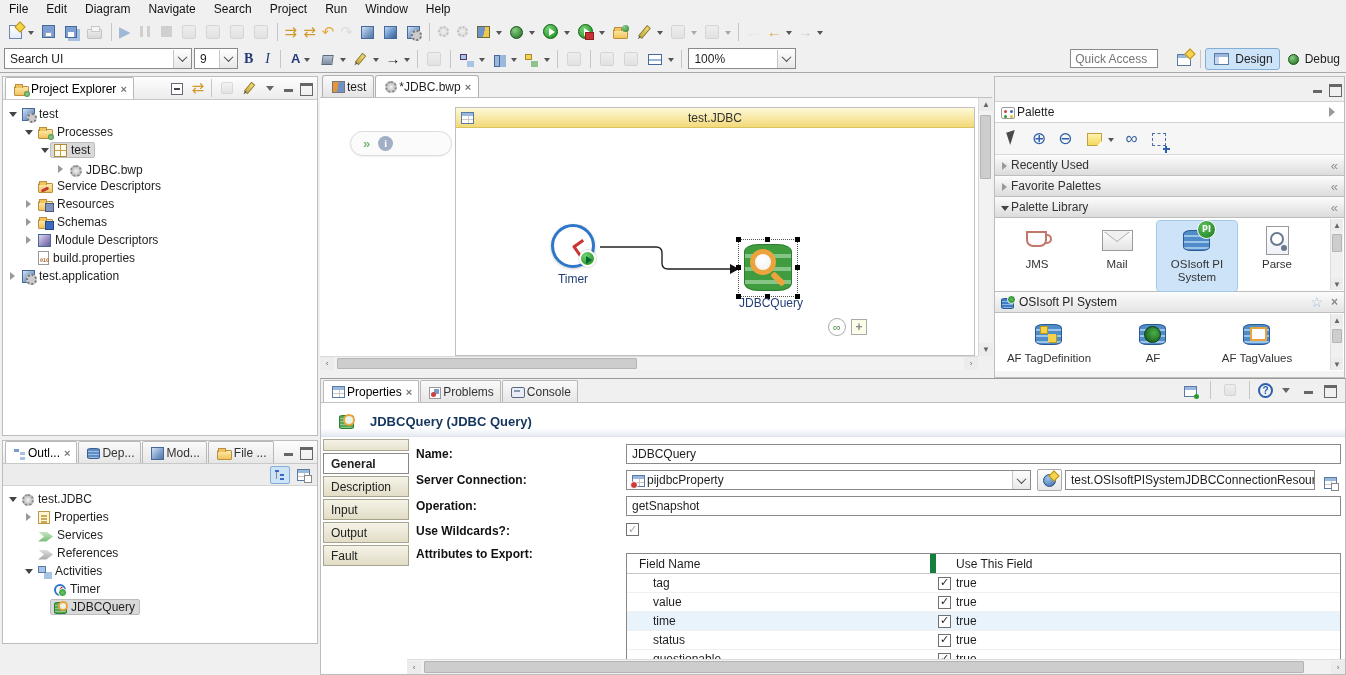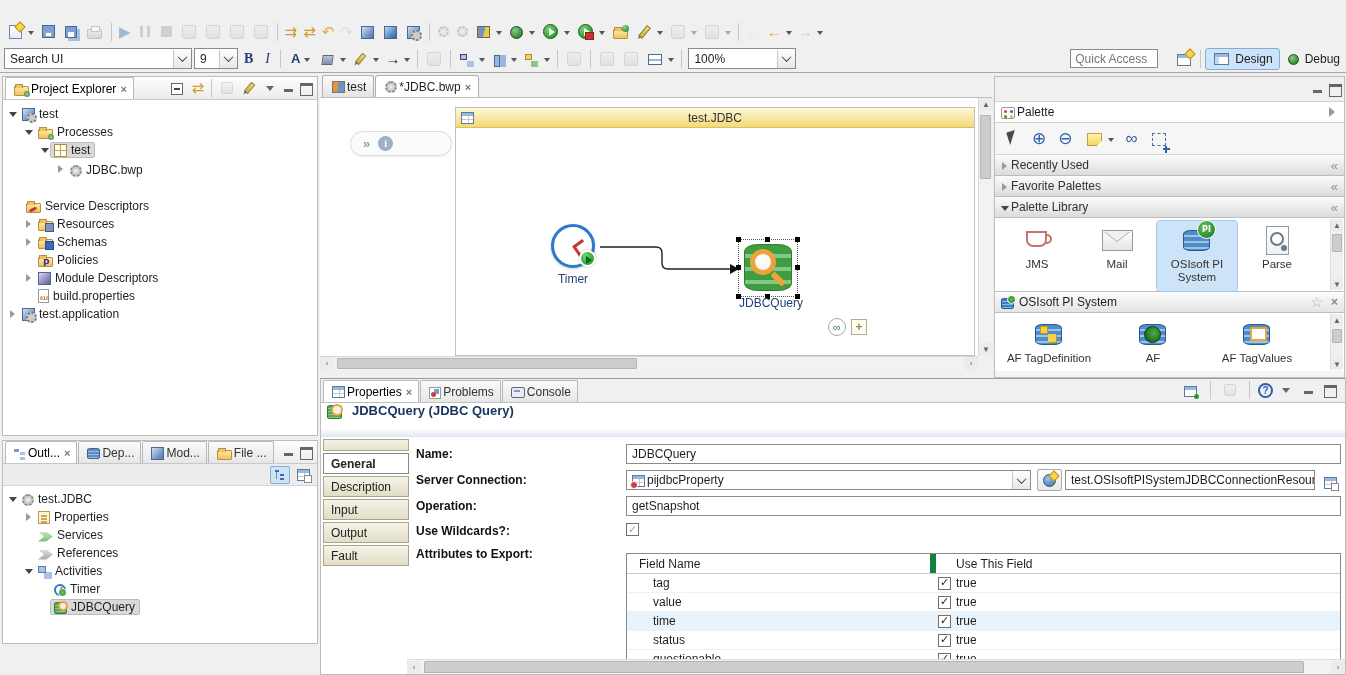--- a/index.html
+++ b/index.html
@@ -226,21 +226,21 @@
   #pi-head .star{margin-left:auto;color:#9ab8dc;font-size:14px}
   #pi-head .xx{margin:0 6px 0 8px;color:#888;font-weight:bold}
   #pi-items{height:58px;background:#fff;display:flex;padding:2px 16px 0 2px;overflow:hidden;position:relative}
   #pi-items .pal-item{width:104px}
   .pal-sbv{position:absolute;right:1px;top:1px;bottom:1px;width:13px;background:#f0f0f0;border-left:1px solid #ddd}
   
   #props{left:320px;top:378px;width:1026px;height:297px;background:#fff;border-top:1px solid #9a9a9a}
   #props-tabs{height:24px;display:flex;align-items:flex-end;background:#f0f0f0;border-bottom:1px solid #c0c0c0;padding-left:2px}
   #props-tabs .vtools{height:24px;gap:4px;padding-right:6px;display:flex;align-items:center}
   .help-circ{width:15px;height:15px;border-radius:50%;border:2px solid #2b5fae;color:#2b5fae;font-weight:bold;font-size:10px;display:inline-flex;align-items:center;justify-content:center}
-  #props-header{height:26px;display:flex;align-items:flex-start;padding-left:4px;gap:8px}
+  #props-header{height:26px;display:flex;align-items:flex-end;padding-left:16px;gap:14px}
   #props-header .title{font-weight:bold;font-size:13px;color:#16355e}
   #props-band{height:8px;background:linear-gradient(#fbfcfe,#e6ebf2);border-bottom:1px solid #dfe4ea}
   #props-body{position:relative;height:224px}
   #side-tabs{position:absolute;left:2px;top:2px;width:86px}
   .stab-cap{height:12px;background:linear-gradient(#f5f3e8,#e6e2cc);border:1px solid #aaa792;margin-bottom:2px}
   .stab{height:21px;display:flex;align-items:center;padding-left:7px;background:linear-gradient(#f5f3e8,#e2ddc6);border:1px solid #a8a58e;margin-bottom:2px;color:#222}
   .stab.active{background:#fff;font-weight:bold;border-color:#888}
   #form{position:absolute;left:90px;top:0;width:936px;height:224px}
   .flabel{position:absolute;left:5px;font-weight:bold;color:#111}
   .flabel.normal{font-weight:bold}
@@ -256,20 +256,31 @@
   .attr-row.highlight{background:#e8f3fc}
   .attr-field{width:303px;padding-left:26px}
   .attr-check{display:flex;align-items:center;gap:5px;padding-left:8px}
   #props-hscroll{position:absolute;left:86px;bottom:0;right:0;height:15px;background:#f2f2f2;border-top:1px solid #ddd;display:flex;align-items:center}
 </style>
 </head>
 <body>
 
 <div id="app">
 
+  <div id="menubar">
+    <span class="menu-item">File</span>
+      <span class="menu-item">Edit</span>
+      <span class="menu-item">Diagram</span>
+      <span class="menu-item">Navigate</span>
+      <span class="menu-item">Search</span>
+      <span class="menu-item">Project</span>
+      <span class="menu-item">Run</span>
+      <span class="menu-item">Window</span>
+      <span class="menu-item">Help</span>
+  </div>
 
   <div id="toolbar1">
     <span class="tbi has-dd">
         <span class="i i-page-new"></span>
       </span>
       <span class="tbi">
         <span class="i i-save"></span>
       </span>
       <span class="tbi">
         <span class="i i-save-all"></span>
@@ -482,46 +493,39 @@
             <span class="tlabel">test</span>
           </span>
         </div>
         <div class="trow" style="padding-left: 52px; align-items: flex-end;">
           <span class="tw tw-closed"></span>
           <span class="hl">
             <span class="i i-gearfile"></span>
             <span class="tlabel">JDBC.bwp</span>
           </span>
         </div>
-        <div class="trow" style="padding-left: 8px; margin-top: 20px;">
+        <div class="trow" style="padding-left: 20px;">
           <span class="tw tw-none"></span>
           <span class="hl">
             <span class="i i-folder-service"></span>
             <span class="tlabel">Service Descriptors</span>
           </span>
         </div>
         <div class="trow" style="padding-left: 20px;">
           <span class="tw tw-closed"></span>
           <span class="hl">
             <span class="i i-folder-res"></span>
             <span class="tlabel">Resources</span>
           </span>
         </div>
         <div class="trow" style="padding-left: 20px;">
           <span class="tw tw-closed"></span>
           <span class="hl">
             <span class="i i-folder-schema"></span>
             <span class="tlabel">Schemas</span>
-          </span>
-        </div>
-        <div class="trow" style="padding-left: 20px;">
-          <span class="tw tw-none"></span>
-          <span class="hl">
-            <span class="i i-folder-policy"></span>
-            <span class="tlabel">Policies</span>
           </span>
         </div>
         <div class="trow" style="padding-left: 20px;">
           <span class="tw tw-closed"></span>
           <span class="hl">
             <span class="i i-module-desc"></span>
             <span class="tlabel">Module Descriptors</span>
           </span>
         </div>
         <div class="trow" style="padding-left: 20px;">

